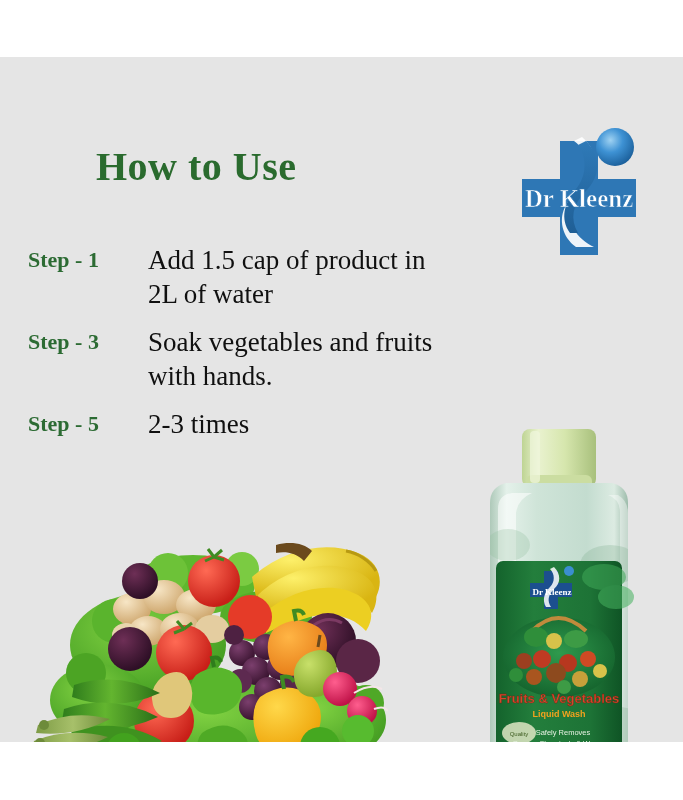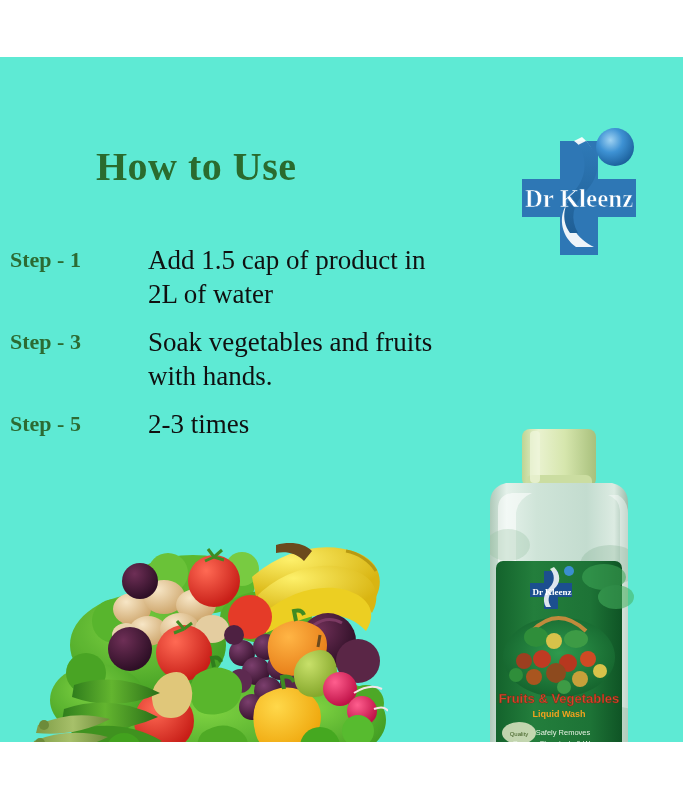--- a/index.html
+++ b/index.html
@@ -10,21 +10,21 @@
     overflow:hidden;
     position:relative;
   }
   #root{
     position:absolute;left:0;top:0;width:683px;height:800px;
     background:#ffffff;
   }
   
   .canvas{
     position:absolute;left:0;top:57px;width:683px;height:685px;
-    background:#5eead4;
+    background:#e5e5e5;
     overflow:hidden;
   }
 
   
   .title{
     position:absolute;left:96px;top:86px;
     font-size:40px;font-weight:bold;
     color:#2a6b2e;
     letter-spacing:0.5px;
     white-space:nowrap;
@@ -43,21 +43,21 @@
   }
   .step-row{
     position:relative;
     display:flex;
     align-items:flex-start;
     margin-bottom:14px;
   }
   .step-label{
     width:148px;
     flex:0 0 148px;
-    padding-left:10px;
+    padding-left:28px;
     box-sizing:border-box;
     color:#2c6b33;
     font-weight:bold;
     font-size:22px;
     line-height:34px;
     white-space:nowrap;
     font-family:"Liberation Serif", serif;
   }
   .step-text{
     width:355px;

